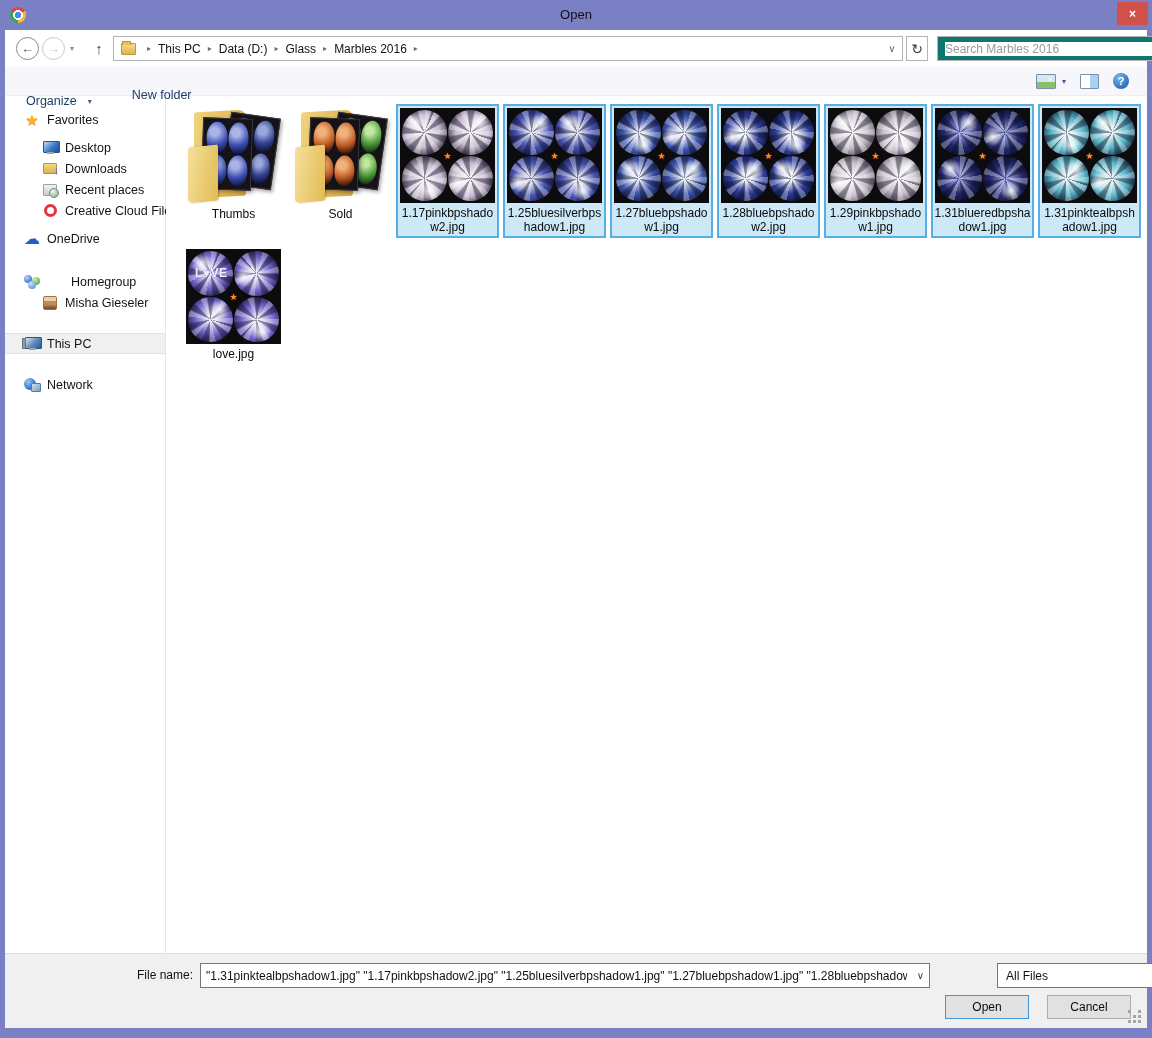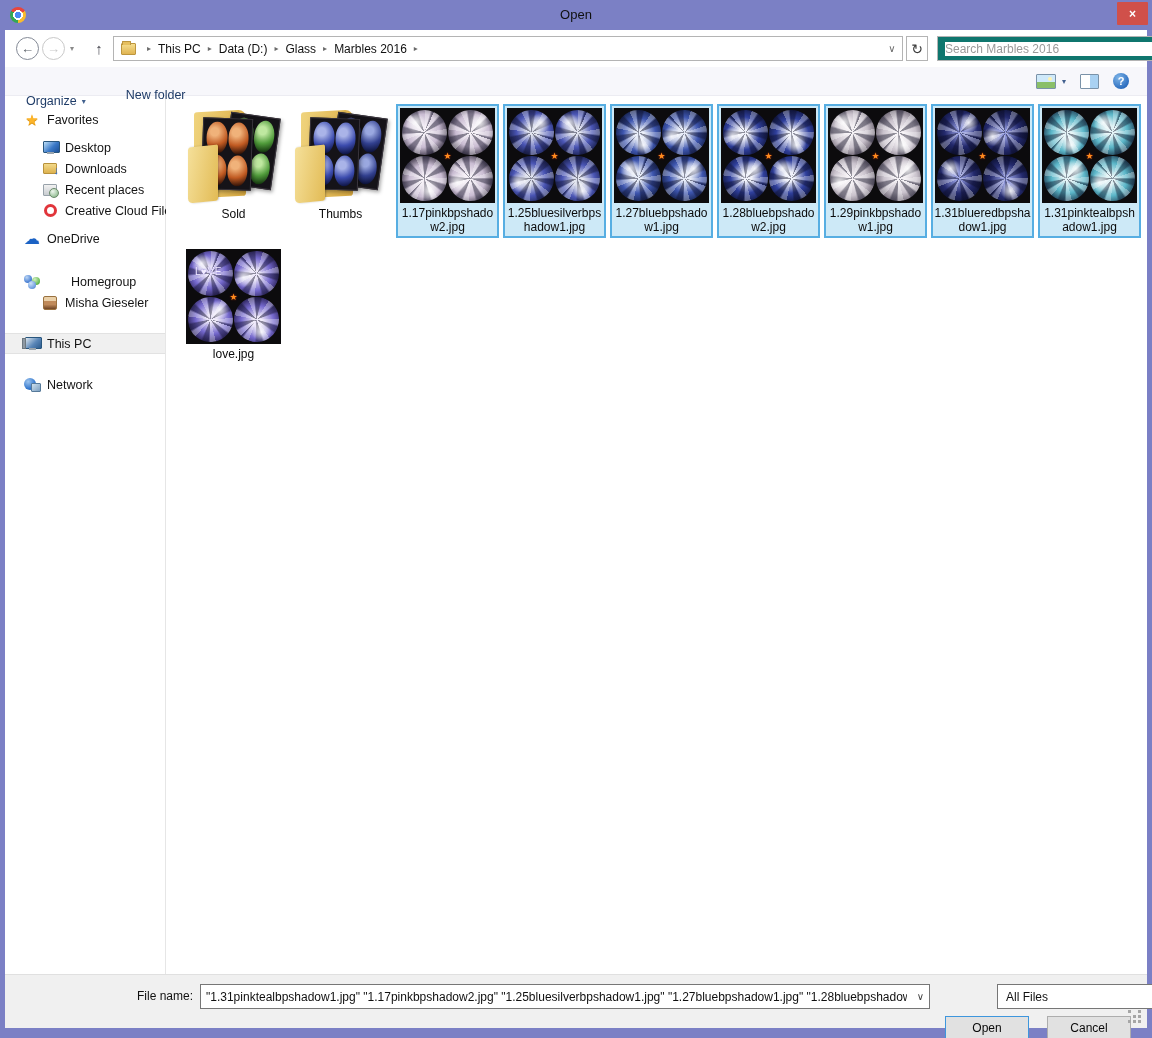--- a/index.html
+++ b/index.html
@@ -48,21 +48,21 @@
     background:#0f766e; display:flex; align-items:center; padding:5px 7px; }
   .searchbox input { flex:1; border:none; outline:none; font-size:12px; font-family:inherit; color:#222; min-width:0; }
   .searchbox input::placeholder { color:#9a9a9a; }
   .mag { width:9px; height:9px; border:2px solid #777; border-radius:50%; position:relative; flex:none; margin-right:2px; }
   .mag::after { content:""; position:absolute; width:6px; height:2px; background:#777; right:-5px; bottom:-2px;
     transform:rotate(38deg); }
 
   
   .toolbar { position:relative; height:29px; flex:none; background:#f7f7fb; border-bottom:1px solid #ececf2;
     display:flex; align-items:center; font-size:12.5px; color:#1f3c68; }
-  .organize { margin-left:21px; display:flex; align-items:center; gap:5px;margin-top:40px; }
+  .organize { margin-left:21px; display:flex; align-items:center; gap:11px;margin-top:40px; }
   .tb-chev { font-size:8px; color:#41608e; }
   .newfolder { margin-left:40px;margin-top:28px; }
   .tb-right { margin-left:auto; margin-right:18px; display:flex; align-items:center; gap:14px; }
   .view-btn { display:flex; align-items:center; gap:6px; }
   .pic-icon { width:20px; height:15px; border:1px solid #7a92a8; border-radius:1px;
     background:linear-gradient(#cfe9fa 0 55%, #8abf68 55%); position:relative; }
   .pic-icon::after { content:""; position:absolute; right:3px; top:2px; width:4px; height:4px; border-radius:50%;
     background:#fff2b0; }
   .pane-icon { width:19px; height:15px; border:1px solid #7a92a8; border-radius:1px;
     background:linear-gradient(90deg, #ffffff 0 55%, #a9d1f2 55%); }
@@ -118,21 +118,21 @@
   .marble { border-radius:50%;
     background:
       radial-gradient(circle at 30% 28%, rgba(255,255,255,.85) 0, rgba(255,255,255,0) 22%),
       repeating-conic-gradient(from 25deg, rgba(255,255,255,.30) 0 14deg, rgba(8,8,28,.42) 20deg 34deg, rgba(255,255,255,0) 40deg 56deg),
       radial-gradient(circle at 46% 46%, var(--hi) 0 14%, var(--mid) 48%, var(--dark) 80%, #000 96%); }
   .marble.m2 { transform:rotate(85deg); }
   .marble.m3 { transform:rotate(200deg); }
   .marble.m4 { transform:rotate(-65deg); }
   .center-star { position:absolute; left:50%; top:50%; transform:translate(-50%,-54%); font-size:9px;
     color:#ff8c1e; text-shadow:0 0 2px #c03000; z-index:2; }
-  .love-text { position:absolute; left:9px; top:17px; z-index:2; font-size:10px; font-weight:normal; color:#f2ecff;
+  .love-text { position:absolute; left:9px; top:17px; z-index:2; font-size:12px; font-weight:bold; color:#f2ecff;
     text-shadow:0 0 2px #5a48c0; letter-spacing:.5px; }
 
   
   .folder-tile { margin-top:2px; }
   .folder { position:relative; width:100px; height:96px; margin:0 auto; }
   .f-back { position:absolute; left:10px; top:3px; width:52px; height:86px; border-radius:3px 8px 3px 3px;
     background:linear-gradient(100deg,#f0d47e,#d9a93f); transform:skewY(-3deg); }
   .f-card { position:absolute; width:50px; height:72px; background:#151318; border:1px solid #39343c;
     display:grid; grid-template-columns:1fr 1fr; grid-template-rows:1fr 1fr; gap:1px; padding:3px;
     box-shadow:2px 2px 4px rgba(0,0,0,.35); }
@@ -140,21 +140,21 @@
   .f-card.c1 { left:18px; top:10px; transform:rotate(2deg); z-index:2; }
   .f-front { position:absolute; left:4px; bottom:2px; width:30px; height:56px; z-index:3;
     background:linear-gradient(100deg,#f5e09a,#e2bb55); border-radius:3px 2px 2px 5px; transform:skewY(-6deg);
     box-shadow:1px 0 2px rgba(0,0,0,.25); }
   .f-card.c1 .fm { border-radius:50%;
     background:radial-gradient(circle at 38% 32%, var(--a-hi) 0 16%, var(--a) 52%, var(--a-dark) 88%); }
   .f-card.c2 .fm { border-radius:50%;
     background:radial-gradient(circle at 38% 32%, var(--b-hi) 0 16%, var(--b) 52%, var(--b-dark) 88%); }
 
   
-  .footer { position:relative; flex:none; height:54px; background:#f0f0f0; border-top:1px solid #e0e0e0; font-size:12px; color:#111; }
+  .footer { position:relative; flex:none; height:75px; background:#f0f0f0; border-top:1px solid #e0e0e0; font-size:12px; color:#111; }
   .fn-label { position:absolute; left:0; top:14px; width:188px; text-align:right; }
   .fn-combo { position:absolute; left:195px; top:9px; width:730px; height:25px; border:1px solid #767676;
     background:#fff; display:flex; align-items:center; }
   .fn-combo input { flex:1; min-width:0; border:none; outline:none; font-size:12px; font-family:inherit; padding:0 5px; color:#101010; }
   .combo-chev { width:17px; flex:none; text-align:center; color:#404040; font-size:10px; }
   .filter-select { position:absolute; left:992px; top:9px; width:186px; height:25px; border:1px solid #767676;
     background:#fff; display:flex; align-items:center; padding:0 8px; }
   .filter-select .val { flex:1; }
   .btn { position:absolute; top:41px; width:84px; height:24px; background:#e1e1e1; border:1px solid #adadad;
     display:flex; align-items:center; justify-content:center; font-size:12px; color:#0a0a0a; }
@@ -304,57 +304,57 @@
               <span class="net-ic"></span>
             </span>
           <span>Network</span>
         </div>
       </div>
 
       <div class="files-area">
         <div class="grid">
 
           <div class="tile folder-tile">
+            <div class="folder" style="--a-hi: #aab4e8; --a: #3c4cae; --a-dark: #0c1240; --b-hi: #9aa8e0; --b: #32408f; --b-dark: #0a0f34;">
+              <div class="f-back"></div>
+              <div class="f-card c2">
+                  <span class="fm"></span>
+                  <span class="fm"></span>
+                  <span class="fm"></span>
+                  <span class="fm"></span>
+                </div>
+              <div class="f-card c1">
+                  <span class="fm"></span>
+                  <span class="fm"></span>
+                  <span class="fm"></span>
+                  <span class="fm"></span>
+                </div>
+              <div class="f-front"></div>
+            </div>
+            <div class="label">Thumbs</div>
+          </div>
+
+          <div class="tile folder-tile">
             <div class="folder" style="--a-hi: #f0b27a; --a: #c05a22; --a-dark: #2a0f06; --b-hi: #bfe8a0; --b: #4f9a3a; --b-dark: #11300c;">
               <div class="f-back"></div>
               <div class="f-card c2">
                   <span class="fm"></span>
                   <span class="fm"></span>
                   <span class="fm"></span>
                   <span class="fm"></span>
                 </div>
               <div class="f-card c1">
                   <span class="fm"></span>
                   <span class="fm"></span>
                   <span class="fm"></span>
                   <span class="fm"></span>
                 </div>
               <div class="f-front"></div>
             </div>
             <div class="label">Sold</div>
-          </div>
-
-          <div class="tile folder-tile">
-            <div class="folder" style="--a-hi: #aab4e8; --a: #3c4cae; --a-dark: #0c1240; --b-hi: #9aa8e0; --b: #32408f; --b-dark: #0a0f34;">
-              <div class="f-back"></div>
-              <div class="f-card c2">
-                  <span class="fm"></span>
-                  <span class="fm"></span>
-                  <span class="fm"></span>
-                  <span class="fm"></span>
-                </div>
-              <div class="f-card c1">
-                  <span class="fm"></span>
-                  <span class="fm"></span>
-                  <span class="fm"></span>
-                  <span class="fm"></span>
-                </div>
-              <div class="f-front"></div>
-            </div>
-            <div class="label">Thumbs</div>
           </div>
 
           <div class="tile selected">
             <div class="thumb" style="--hi: #f2ecf4; --mid: #c9bcd2; --dark: #2e2838;">
               <span class="marble m1"></span>
                 <span class="marble m2"></span>
                 <span class="marble m3"></span>
                 <span class="marble m4"></span>
               <span class="center-star">★</span>
             </div>

